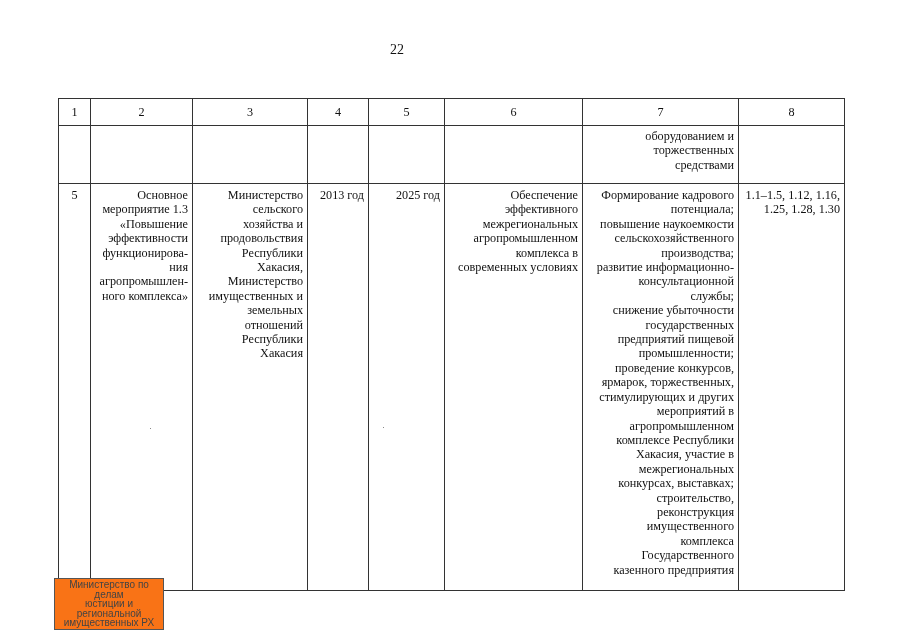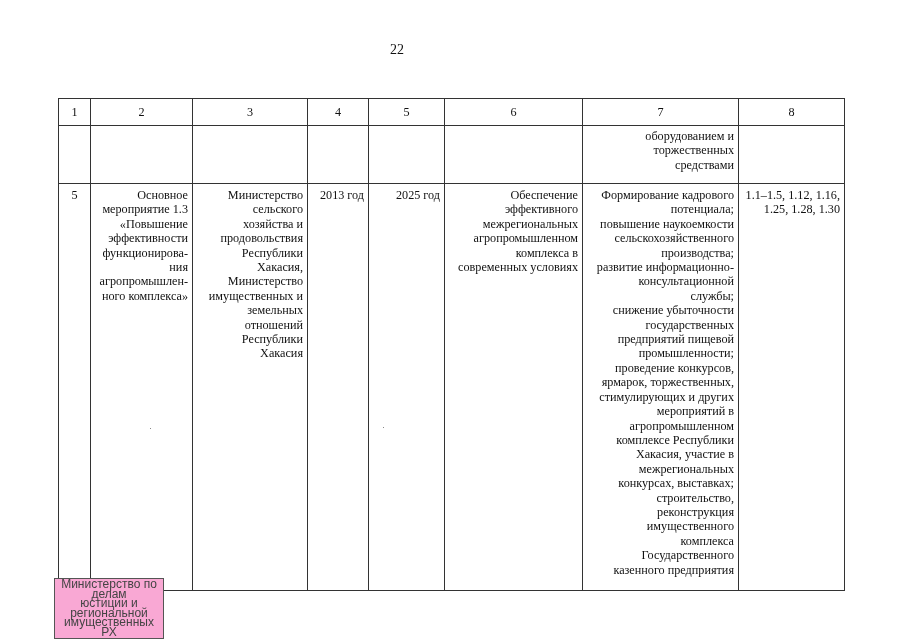--- a/index.html
+++ b/index.html
@@ -57,26 +57,26 @@
     .c4, .c5 { text-align: right; }
     .c8 { text-align: center; }
     .line { display: block; white-space: nowrap; text-align: right; }
     .stamp {
       position: absolute;
       left: 54px;
       top: 578px;
       width: 108px;
       border: 1px solid #555;
       font-family: "Liberation Sans", "DejaVu Sans", sans-serif;
-      font-size: 12px;
+      font-size: 10px;
       line-height: 9.5px;
       color: #444;
       text-align: center;
       padding: 1px 0;
-      background: #f9a8d4;
+      background: #f97316;
     }
     .dot {
       position: absolute;
       width: 1px;
       height: 1px;
       background: #888;
     }
   </style>
 </head>
 <body>

